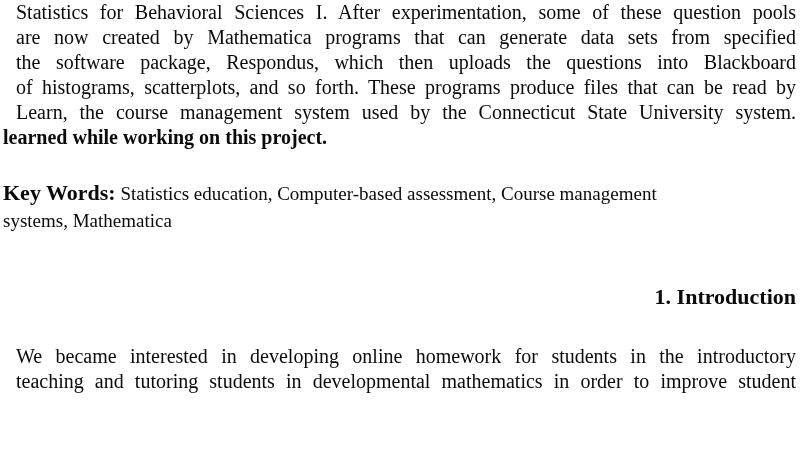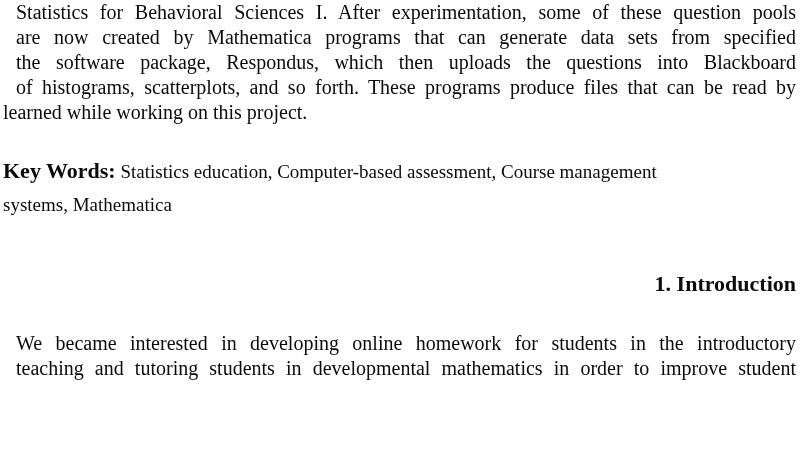--- a/index.html
+++ b/index.html
@@ -17,25 +17,26 @@
   }
   .jline {
     text-align: justify;
     text-align-last: justify;
     -moz-text-align-last: justify;
     white-space: normal;
     margin-left: 13px;
   }
   .lastline {
     text-align: left;
+    font-weight: bold;
   }
   .keywords {
     margin-top: 29px;
     font-size: 19px;
-    line-height: 33px;
+    line-height: 27px;
     text-align: left;
   }
   .kw-label {
     font-weight: bold;
     font-size: 22px;
   }
   .heading {
     margin-top: 50px;
     font-size: 22px;
     line-height: 26px;
@@ -47,20 +48,21 @@
   }
 </style>
 </head>
 <body>
 
 <div class="para">
   <div class="jline">Statistics for Behavioral Sciences I. After experimentation, some of these question pools</div>
   <div class="jline">are now created by Mathematica programs that can generate data sets from specified</div>
   <div class="jline">the software package, Respondus, which then uploads the questions into Blackboard</div>
   <div class="jline">of histograms, scatterplots, and so forth. These programs produce files that can be read by</div>
+  <div class="jline">Learn, the course management system used by the Connecticut State University system.</div>
   <div class="lastline">learned while working on this project.</div>
 </div>
 
 <div class="keywords">
   <div><span class="kw-label">Key Words:</span><span> Statistics education, Computer-based assessment, Course management</span></div>
   <div>systems, Mathematica</div>
 </div>
 
 <div class="heading">1. Introduction</div>
 

